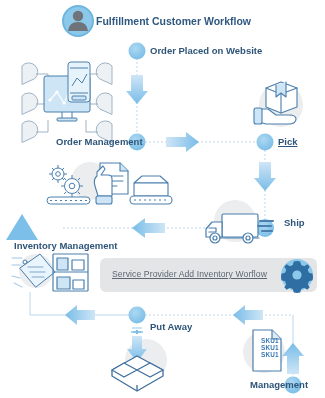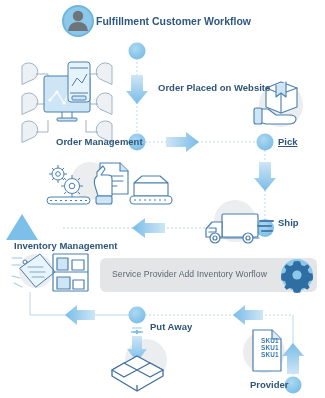--- a/index.html
+++ b/index.html
@@ -49,20 +49,21 @@
     border-radius: 6px;
   }
   .banner-text {
     position: absolute;
     left: 112px;
     top: 269px;
     font-size: 8.6px;
     font-weight: normal;
     color: #5c6672;
     letter-spacing: .1px;
+    text-decoration: underline;
   }
   .sku-text {
     position: absolute;
     left: 261px;
     top: 337px;
     font-size: 6.4px;
     color: #3a77b5;
     line-height: 7.2px;
     font-weight: bold;
     letter-spacing: .2px;
@@ -357,33 +358,33 @@
       <circle cx="297" cy="275" r="16" fill="#8cc8ea"></circle>
       <g fill="#2e6ea3">
         <path d="M297 261 l3.2 .4 1 3.6 3 1.3 3.1-2 2.4 2.4 -2 3.1 1.3 3 3.6 1 .4 3.2 -.4 3.2 -3.6 1 -1.3 3 2 3.1 -2.4 2.4 -3.1-2 -3 1.3 -1 3.6 -3.2 .4 -3.2-.4 -1-3.6 -3-1.3 -3.1 2 -2.4-2.4 2-3.1 -1.3-3 -3.6-1 -.4-3.2 .4-3.2 3.6-1 1.3-3 -2-3.1 2.4-2.4 3.1 2 3-1.3 1-3.6 Z"></path>
       </g>
       <circle cx="297" cy="275" r="4.6" fill="#8cc8ea"></circle>
     </g>
   </svg>
 
   <div class="lbl lbl-title" style="left:96px; top:15px;">Fulfillment Customer Workflow</div>
 
-  <div class="lbl lbl-node" style="left:158px; top:45px;margin-top:37px;">Order Placed on Website</div>
+  <div class="lbl lbl-node" style="left:150px; top:45px;">Order Placed on Website</div>
 
   <div class="lbl lbl-node" style="left:56px; top:136px;">Order Management</div>
 
   <div class="lbl lbl-node" style="left:278px; top:136px;text-decoration:underline;">Pick</div>
 
-  <div class="lbl lbl-node" style="left:278px; top:217px;">Ship</div>
+  <div class="lbl lbl-node" style="left:284px; top:217px;">Ship</div>
 
   <div class="lbl lbl-node" style="left:14px; top:240px;">Inventory Management</div>
 
   <div class="lbl lbl-node" style="left:150px; top:321px;">Put Away</div>
 
-  <div class="lbl lbl-node" style="left:250px; top:379px;">Provider</div>
+  <div class="lbl lbl-node" style="left:250px; top:379px;">Management</div>
 
   <div class="sku-text">
     <div>SKU1</div>
     <div>SKU1</div>
     <div>SKU1</div>
   </div>
 
 </div>
 
 </body></html>

